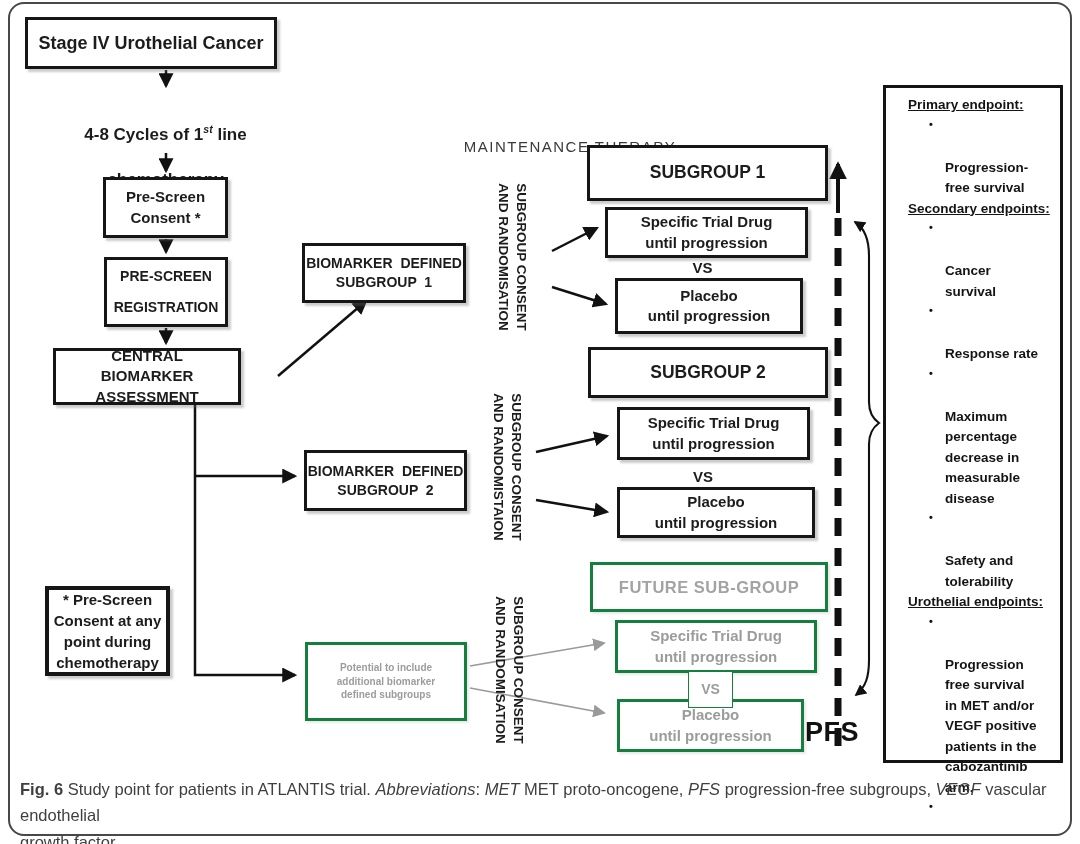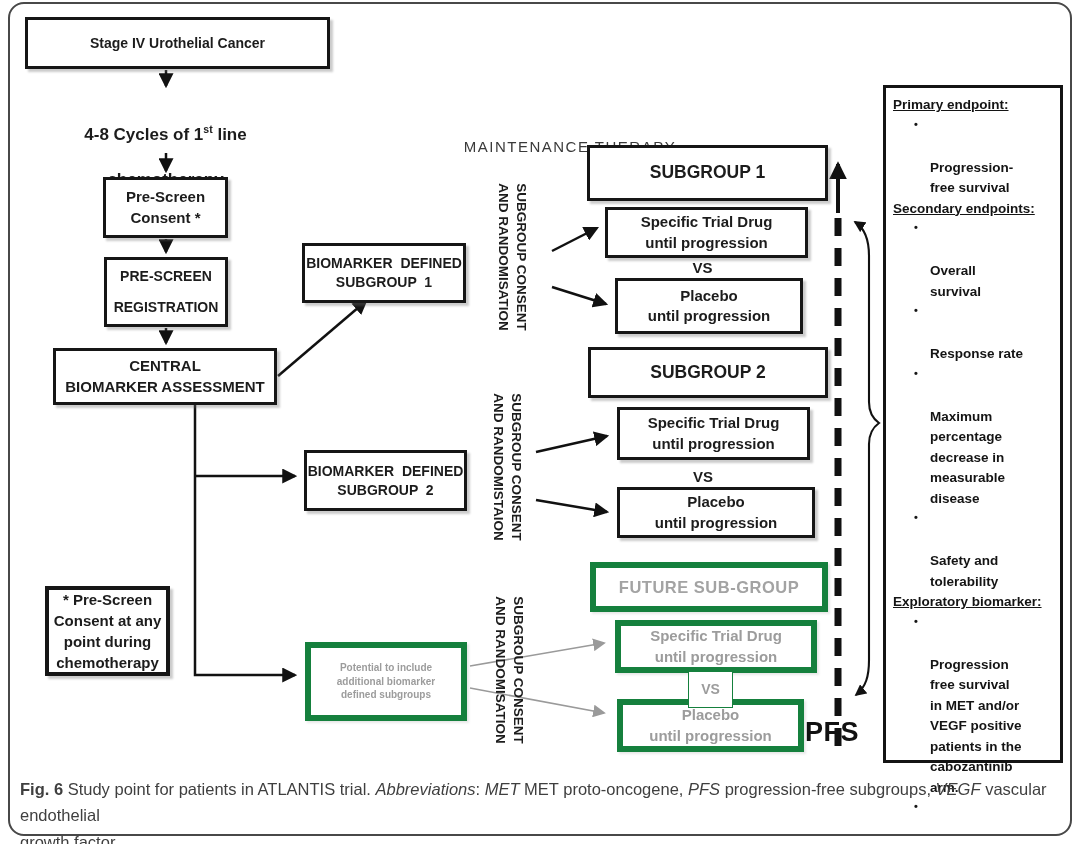--- a/index.html
+++ b/index.html
@@ -1,34 +1,34 @@
 <!DOCTYPE html>
 <html><head>
 <meta charset="utf-8">
 <style>
   html,body{margin:0;padding:0;background:#fff;}
   body{width:1080px;height:844px;position:relative;font-family:"Liberation Sans",sans-serif;overflow:hidden;}
   .outer{position:absolute;left:8px;top:2px;width:1060px;height:830px;border:2px solid #484848;border-radius:16px;}
   .box{position:absolute;box-sizing:border-box;border:3px solid #161616;background:#fff;display:flex;align-items:center;justify-content:center;text-align:center;font-weight:bold;color:#1c1c1c;white-space:pre-line;line-height:1.35;box-shadow:2.5px 2.5px 2px rgba(110,110,110,0.35);}
   .nob{border:none;box-shadow:none;background:transparent;}
-  .gray{border:6px solid #15803d;color:#9c9c9c;box-shadow:2px 2px 2px rgba(190,190,190,0.35);text-align:center;}
+  .gray{border:3px solid #15803d;color:#9c9c9c;box-shadow:2px 2px 2px rgba(190,190,190,0.35);text-align:center;}
   .wsp{word-spacing:4px;}
   .vlabel{position:absolute;width:200px;height:40px;display:flex;align-items:center;justify-content:center;text-align:center;font-weight:bold;font-size:13.5px;line-height:1.3;color:#1c1c1c;white-space:pre-line;transform:rotate(90deg);}
   .title{position:absolute;text-align:center;font-size:15px;letter-spacing:1.5px;color:#3a3a3a;margin-top:32px;}
   .pfs{position:absolute;font-size:27px;font-weight:bold;color:#111;letter-spacing:0.5px;}
-  .panel{position:absolute;left:883px;top:85px;width:180px;height:678px;box-sizing:border-box;border:3px solid #141414;background:#fff;padding:7px 4px 4px 7px;font-size:13.5px;font-weight:bold;color:#141414;line-height:1.52;}
+  .panel{position:absolute;left:883px;top:85px;width:180px;height:678px;box-sizing:border-box;border:3px solid #141414;background:#fff;padding:7px 4px 4px 22px;font-size:13.5px;font-weight:bold;color:#141414;line-height:1.52;}
   .panel h4{margin:0;font-size:13.5px;text-decoration:underline;font-weight:bold;}
   .pitem{display:flex;margin-left:21px;}
   .pitem .blt{width:16px;flex:none;font-size:11px;}
   .pitem .ptxt{white-space:pre-line;margin-top:42px;}
   .caption{position:absolute;left:20px;top:776px;width:1044px;font-size:16.5px;color:#3f3f3f;line-height:1.6;}
   .caption .b{font-weight:bold;}
   .caption .i{font-style:italic;}
   svg.conn{position:absolute;left:0;top:0;pointer-events:none;}
-  sup{font-size:0.62em;}
+  sup{font-size:0.62em;font-style:italic;}
 </style>
 </head>
 <body>
 
 <div class="outer"></div>
 
 <svg class="conn" width="1080" height="844" viewBox="0 0 1080 844">
   <defs>
     <marker id="ah" viewBox="0 0 10 10" refX="8.5" refY="5" markerWidth="6" markerHeight="6" orient="auto-start-reverse">
         <path d="M0 0 L10 5 L0 10 Z" fill="#111"></path>
@@ -58,34 +58,34 @@
   </g>
   <g stroke="#9a9a9a" stroke-width="1.6" fill="none">
     <line x1="470" y1="666" x2="604" y2="643" marker-end="url(#ahg)"></line>
     <line x1="470" y1="688" x2="604" y2="713" marker-end="url(#ahg)"></line>
   </g>
   <line x1="838" y1="213" x2="838" y2="164" stroke="#111" stroke-width="4" marker-end="url(#ahb)"></line>
   <line x1="838" y1="218" x2="838" y2="757" stroke="#111" stroke-width="7" stroke-dasharray="18 12"></line>
   <path d="M855 222 C866 229 869 241 869 256 L869 402 C869 412 872 418 879 423 C872 428 869 434 869 444 L869 660 C869 676 866 687 856 695" stroke="#111" stroke-width="2.1" fill="none" marker-start="url(#ahs)" marker-end="url(#ahs)"></path>
 </svg>
 
-<div class="box" style="left:25px;top:17px;width:305px;height:52px;font-size:14px;">Stage IV Urothelial Cancer</div>
+<div class="box" style="left:25px;top:17px;width:252px;height:52px;font-size:18px;">Stage IV Urothelial Cancer</div>
 
 <div class="box nob" style="left:58px;top:99px;width:215px;height:56px;font-size:17px;display:block;">
   <span><span>4-8 Cycles of 1</span><sup>st</sup><span> line</span></span><br>
   <span>chemotherapy</span>
 </div>
 
 <div class="box" style="left:103px;top:177px;width:125px;height:61px;font-size:15px;">Pre-Screen
 Consent *</div>
 
 <div class="box" style="left:104px;top:257px;width:124px;height:70px;font-size:14px;line-height:2.2;">PRE-SCREEN
 REGISTRATION</div>
 
-<div class="box" style="left:53px;top:348px;width:224px;height:57px;font-size:15px;">CENTRAL
+<div class="box" style="left:53px;top:348px;width:188px;height:57px;font-size:15px;">CENTRAL
 BIOMARKER  ASSESSMENT</div>
 
 <div class="box wsp" style="left:302px;top:243px;width:164px;height:60px;font-size:14px;">BIOMARKER DEFINED
 SUBGROUP 1</div>
 
 <div class="box wsp" style="left:304px;top:450px;width:163px;height:61px;font-size:14px;">BIOMARKER DEFINED
 SUBGROUP 2</div>
 
 <div class="box" style="left:45px;top:586px;width:125px;height:90px;font-size:15px;border-width:4px;line-height:1.4;">* Pre-Screen
 Consent at any
@@ -131,41 +131,41 @@
 <div class="panel">
   <h4>Primary endpoint:</h4>
   <div class="pitem">
       <span class="blt">•</span>
       <span class="ptxt">Progression-
 free survival</span>
     </div>
   <h4>Secondary endpoints:</h4>
   <div class="pitem">
       <span class="blt">•</span>
-      <span class="ptxt">Overall
+      <span class="ptxt">Cancer
 survival</span>
     </div>
   <div class="pitem">
       <span class="blt">•</span>
       <span class="ptxt">Response rate</span>
     </div>
   <div class="pitem">
       <span class="blt">•</span>
       <span class="ptxt">Maximum
 percentage
 decrease in
 measurable
 disease</span>
     </div>
   <div class="pitem">
       <span class="blt">•</span>
       <span class="ptxt">Safety and
 tolerability</span>
     </div>
-  <h4>Exploratory biomarker:</h4>
+  <h4>Urothelial endpoints:</h4>
   <div class="pitem">
       <span class="blt">•</span>
       <span class="ptxt">Progression
 free survival
 in MET and/or
 VEGF positive
 patients in the
 cabozantinib
 arm.</span>
     </div>

